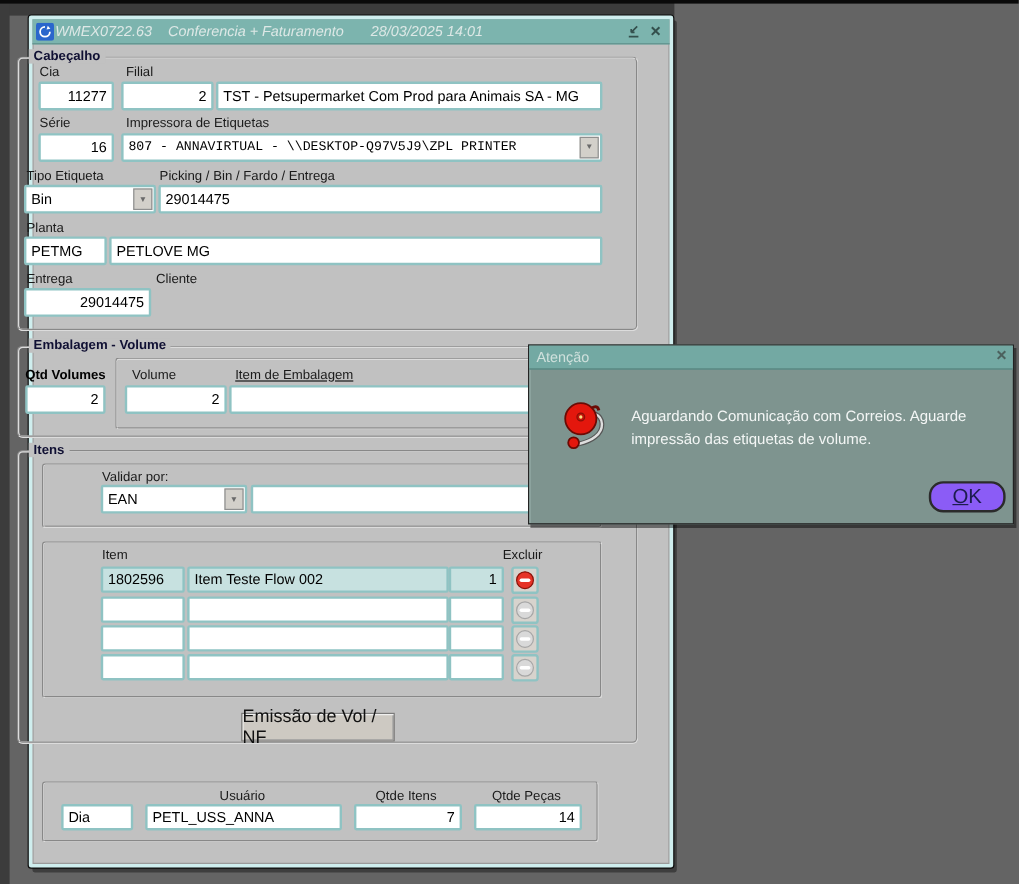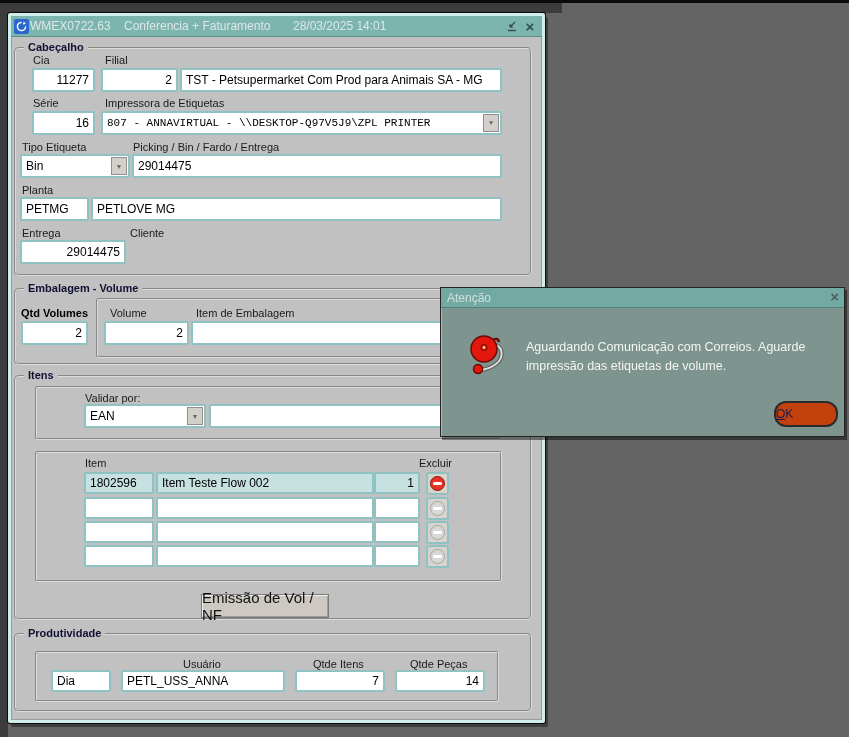--- a/index.html
+++ b/index.html
@@ -4,23 +4,23 @@
 <style>
   * { margin:0; padding:0; box-sizing:border-box; }
   html,body { width:849px; height:737px; }
   body { font-family:"Liberation Sans", sans-serif; background:#606060; overflow:hidden; }
   #screen { position:relative; width:849px; height:737px; background:#646464; overflow:hidden; }
 
   .bg-strip { position:absolute; background:#0a0a0a; }
   .bg-dark  { position:absolute; background:#3c3c3c; }
 
   
-  #main-window { position:absolute; left:8px; top:13px; width:537px; height:710px;
+  #main-window { position:absolute; left:24px; top:13px; width:537px; height:710px;
     background:#c1c1c1; border:3px solid #cfeeee; border-radius:2px;
-    box-shadow:0 0 0 1px #0d0d0d, 3px 4px 0 rgba(0,0,0,.38), inset 0 0 0 1px #9b9b9b; }
+    box-shadow:0 0 0 1px #0d0d0d, 3px 4px 0 rgba(0,0,0,.38), inset 0 0 0 1px #9b9b9b;font-style:italic; }
   #titlebar { position:absolute; left:0; top:0; right:0; height:21px; background:#7cb4ae;
     border-bottom:1px solid #5f918c; }
   #titlebar .t { position:absolute; top:3px; font-size:12px; color:#dde8e6; white-space:nowrap; }
   .win-btn { position:absolute; top:2px; width:16px; height:16px; display:flex; align-items:center;
     justify-content:center; color:#34504d; cursor:default; }
 
   
   .grp { position:absolute; border:2px groove #dcdcdc; border-radius:5px; }
   .cap { position:absolute; top:-8px; left:8px; padding:0 4px; background:#c1c1c1;
     font-size:11px; font-weight:bold; color:#101033; white-space:nowrap; }
@@ -56,22 +56,22 @@
   
   #dialog { position:absolute; left:440px; top:287px; width:405px; height:150px;
     background:#7e948f; border:1px solid #232323;
     box-shadow:2px 3px 0 rgba(0,0,0,.45), inset 1px 1px 0 #a3bab5; }
   #dialog-titlebar { position:absolute; left:0; top:0; right:0; height:20px; background:#73a9a3;
     border-bottom:1px solid #54807b; }
   #dialog-title { position:absolute; left:6px; top:3px; font-size:12px; color:#cfe0dc; }
   #dialog-close { position:absolute; right:5px; top:0px; font-size:15px; font-weight:bold; color:#4c615e; }
   .msg { position:absolute; left:85px; font-size:12.5px; color:#f3f6f5; white-space:nowrap; }
   #ok-button { position:absolute; left:333px; top:113px; width:64px; height:26px;
-    background:#c2410c; border:2px solid #2b2b2b; border-radius:12px;
-    font-size:12px; color:#1c1c4e; display:flex; align-items:center; }
+    background:#8b5cf6; border:2px solid #2b2b2b; border-radius:12px;
+    font-size:17px; color:#1c1c4e; display:flex; align-items:center; justify-content:center; }
 </style>
 </head>
 <body>
 
 <div id="screen">
   <div class="bg-dark" style="left:0;top:0;width:562px;height:13px;"></div>
   <div class="bg-dark" style="left:0;top:0;width:8px;height:737px;"></div>
   <div class="bg-strip" style="left:0;top:0;width:849px;height:3px;"></div>
 
   <div id="main-window">
@@ -132,21 +132,21 @@
   <span class="lbl" style="left:22px;top:227px;">Entrega</span>
   <span class="lbl" style="left:130px;top:227px;">Cliente</span>
   <div class="fld num" style="left:20px;top:240px;width:106px;">29014475</div>
 
   <div class="grp" style="left:14px;top:288px;width:518px;height:77px;">
     <span class="cap">Embalagem - Volume</span>
   </div>
   <div class="panel" style="left:96px;top:298px;width:406px;height:60px;"></div>
   <span class="lbl b" style="left:21px;top:307px;">Qtd Volumes</span>
   <span class="lbl" style="left:110px;top:307px;">Volume</span>
-  <span class="lbl" style="left:196px;top:307px;">Item de Embalagem</span>
+  <span class="lbl" style="left:196px;top:307px;text-decoration:underline;">Item de Embalagem</span>
   <div class="fld num" style="left:21px;top:321px;width:67px;">2</div>
   <div class="fld num" style="left:104px;top:321px;width:85px;">2</div>
   <div class="fld" style="left:191px;top:321px;width:306px;"></div>
 
   <div class="grp" style="left:14px;top:375px;width:518px;height:245px;">
     <span class="cap">Itens</span>
   </div>
   <div class="panel" style="left:35px;top:386px;width:467px;height:54px;"></div>
   <span class="lbl" style="left:85px;top:392px;">Validar por:</span>
   <div class="fld" style="left:84px;top:404px;width:122px;padding-right:20px;">
@@ -192,23 +192,20 @@
     <div class="fld sm" style="left:84px;top:545px;width:70px;"></div>
     <div class="fld sm" style="left:156px;top:545px;width:218px;"></div>
     <div class="fld sm num" style="left:374px;top:545px;width:46px;"></div>
     <div class="excl-btn" style="left:426px;top:545px;">
         <span class="minus off"></span>
       </div>
   </div>
 
   <div class="push-btn" style="left:201px;top:594px;width:128px;height:24px;">Emissão de Vol / NF</div>
 
-  <div class="grp" style="left:14px;top:633px;width:518px;height:79px;">
-    <span class="cap">Produtividade</span>
-  </div>
   <div class="panel" style="left:35px;top:651px;width:464px;height:51px;"></div>
   <span class="lbl" style="left:183px;top:658px;">Usuário</span>
   <span class="lbl" style="left:313px;top:658px;">Qtde Itens</span>
   <span class="lbl" style="left:410px;top:658px;">Qtde Peças</span>
   <div class="fld sm" style="left:51px;top:670px;width:60px;">Dia</div>
   <div class="fld sm" style="left:121px;top:670px;width:164px;">PETL_USS_ANNA</div>
   <div class="fld sm num" style="left:295px;top:670px;width:90px;">7</div>
   <div class="fld sm num" style="left:395px;top:670px;width:90px;">14</div>
 
   <div id="dialog">

